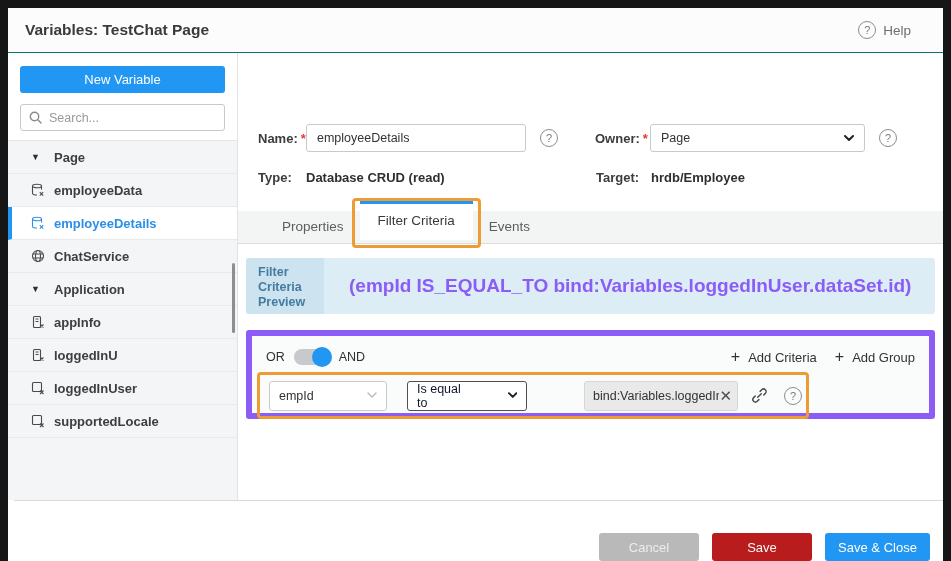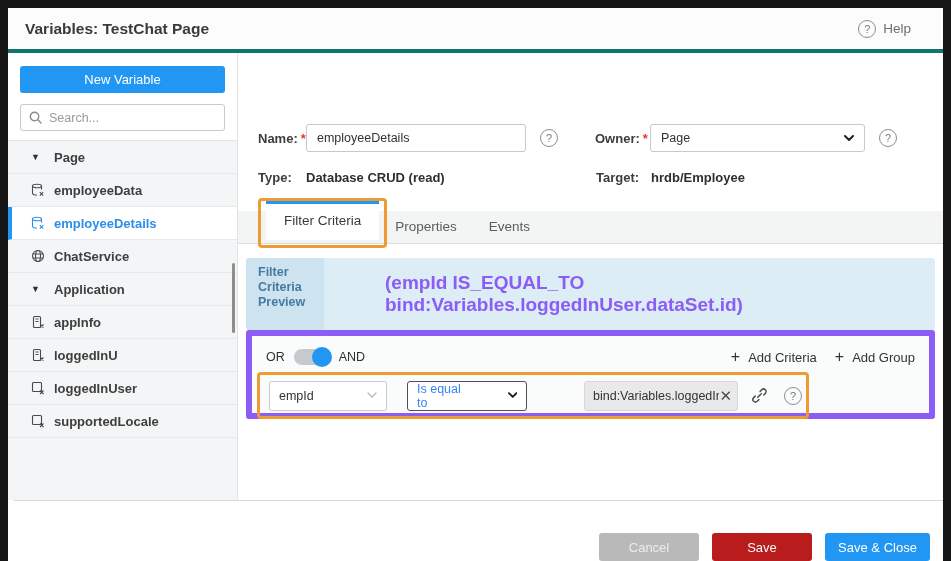--- a/index.html
+++ b/index.html
@@ -2,21 +2,21 @@
 <html><head>
 <meta charset="utf-8">
 <style>
   * { margin:0; padding:0; box-sizing:border-box; }
   html,body { width:951px; height:561px; }
   body { background:#161616; font-family:"Liberation Sans", sans-serif; position:relative; overflow:hidden; }
 
   .modal { position:absolute; left:8px; top:8px; width:935px; height:553px; background:#fff; display:flex; flex-direction:column; }
 
   
-  .hdr { height:45px; background:#fcfcfc; border-bottom:4px solid #0f766e; display:flex; align-items:center; justify-content:space-between; padding:0 32px 0 17px; flex:0 0 auto; }
+  .hdr { height:45px; background:#fcfcfc; border-bottom:1px solid #0f766e; display:flex; align-items:center; justify-content:space-between; padding:0 32px 0 17px; flex:0 0 auto; }
   .hdr-title { font-size:15.5px; font-weight:bold; color:#3a3a3a; }
   .hdr-help { display:flex; align-items:center; gap:7px; color:#6e6e6e; font-size:13.5px; cursor:pointer; }
   .qicon { width:18px; height:18px; border:1.5px solid #8d8d8d; border-radius:50%; color:#7b7b7b; font-size:11px; display:flex; align-items:center; justify-content:center; background:transparent; flex:0 0 auto; }
 
   
   .mid { flex:1; display:flex; min-height:0; position:relative; }
 
   
   .sidebar { width:230px; flex:0 0 auto; background:#fff; border-right:1px solid #e3e3e3; display:flex; flex-direction:column; }
   .sb-controls { padding:13px 12px 9px 12px; }
@@ -51,37 +51,37 @@
   .owner-gap { margin-left:37px; width:55px; flex:0 0 auto; display:flex; }
   .help-gap { margin-left:14px; }
 
   
   .tabbar { position:absolute; left:0; right:0; top:158px; height:33px; background:#f3f4f4; border-bottom:1px solid #dcdcdc; display:flex; align-items:flex-end; padding-left:28px; }
   .tab { font-size:13.5px; color:#5d5d5d; padding:0 16px; line-height:32px; cursor:pointer; }
   .tab.active { position:relative; background:#fff; color:#3a3a3a; border-top:3px solid #2196f3; line-height:33px; height:39px; top:-3px; padding:0 18px; }
   .hl-tab { position:absolute; left:-8px; right:-8px; top:-6px; bottom:-8px; border:3px solid #ed9b35; border-radius:4px; pointer-events:none; }
 
   
-  .preview { position:absolute; left:8px; right:8px; top:205px; height:72px; background:#dcedf6; border-radius:3px; display:flex; overflow:hidden;gap:36px; }
+  .preview { position:absolute; left:8px; right:8px; top:205px; height:56px; background:#dcedf6; border-radius:3px; display:flex; overflow:hidden; }
   .pv-label { width:78px; flex:0 0 auto; background:#cde3ef; color:#447ba1; font-size:12.5px; font-weight:bold; padding:7px 0 0 12px; line-height:15px; }
   .pv-val { flex:1; display:flex; align-items:center; padding-left:25px; color:#8b5cf6; font-size:19px;font-weight:bold; }
 
   
   .fpanel { position:absolute; left:8px; right:8px; top:277px; height:89px; background:#fafbfb; border:6px solid #8b5cf6; border-radius:3px; }
   .fp-top { position:absolute; left:14px; right:14px; top:10px; height:22px; display:flex; align-items:center; }
   .orand { font-size:12.5px; color:#2f2f2f; }
   .toggle { position:relative; width:36px; height:16px; background:#c6cacc; border-radius:8px; margin:0 9px; cursor:pointer; flex:0 0 auto; }
   .toggle .knob { position:absolute; right:-2px; top:-2px; width:20px; height:20px; border-radius:50%; background:#2196f3; }
   .fp-actions { margin-left:auto; display:flex; align-items:center; gap:18px; }
   .fp-action { display:flex; align-items:center; gap:8px; font-size:13px; color:#333; cursor:pointer; }
   .plus { font-size:16px; font-weight:400; color:#333; }
 
   .hl-row { position:absolute; left:5px; top:36px; width:552px; height:47px; border:3px solid #ed9b35; border-radius:4px; display:flex; align-items:center; padding:0 9px; gap:0; background:transparent; }
   .combo { width:118px; height:30px; border:1px solid #cbcbcb; border-radius:3px; background:#fff; display:flex; align-items:center; justify-content:space-between; padding:0 9px; font-size:12.5px; color:#333; cursor:pointer; flex:0 0 auto; }
-  .nselect { margin-left:20px; width:120px; height:30px; border:1px solid #4f4f4f; border-radius:3px; background:#fff; display:flex; align-items:center; justify-content:space-between; padding:0 9px; font-size:12.5px; color:#3b82f6; cursor:pointer; flex:0 0 auto;gap:36px; }
+  .nselect { margin-left:20px; width:120px; height:30px; border:1px solid #4f4f4f; border-radius:3px; background:#fff; display:flex; align-items:center; justify-content:space-between; padding:0 9px; font-size:12.5px; color:#0f172a; cursor:pointer; flex:0 0 auto;gap:36px; }
   .chip { margin-left:57px; width:154px; height:30px; background:#e9e9e9; border:1px solid #d7d7d7; border-radius:3px; display:flex; align-items:center; padding:0 5px 0 8px; flex:0 0 auto; overflow:hidden; }
   .chip-txt { font-size:12.5px; color:#333; white-space:nowrap; overflow:hidden; flex:1; }
   .chip-x { font-size:15px; color:#4d4d4d; cursor:pointer; flex:0 0 auto; line-height:1; font-weight:300; }
   .link-btn { margin-left:13px; cursor:pointer; display:flex; flex:0 0 auto; }
   .row-help { margin-left:16px; cursor:pointer; }
 
   
   .ftr { height:61px; flex:0 0 auto; background:#fff; border-top:1px solid #d9d9d9; display:flex; align-items:flex-end; justify-content:flex-end; padding-right:13px; gap:13px;margin-left:6px; }
   .btn { height:28px; width:100px; border:none; border-radius:3px; font-size:13px; font-family:inherit; cursor:pointer; }
   .btn-cancel { background:#b9b9b9; color:#ececec; }
@@ -226,25 +226,25 @@
             <span class="flabel">Type:</span>
           </span>
         <span class="val-slot"><span class="fvalue">Database CRUD (read)</span></span>
         <span style="width:103px; flex:0 0 auto; display:flex;">
             <span class="flabel" style="margin-left:48px;">Target:</span>
           </span>
         <span class="fvalue">hrdb/Employee</span>
       </div>
 
       <div class="tabbar">
+        <div class="tab">Properties</div>
         <div class="tab active">
           <span>Filter Criteria</span>
           <div class="hl-tab"></div>
         </div>
-        <div class="tab">Properties</div>
         <div class="tab">Events</div>
       </div>
 
       <div class="preview">
         <div class="pv-label">Filter Criteria Preview</div>
         <div class="pv-val">(empId IS_EQUAL_TO bind:Variables.loggedInUser.dataSet.id)</div>
       </div>
 
       <div class="fpanel">
         <div class="fp-top">

